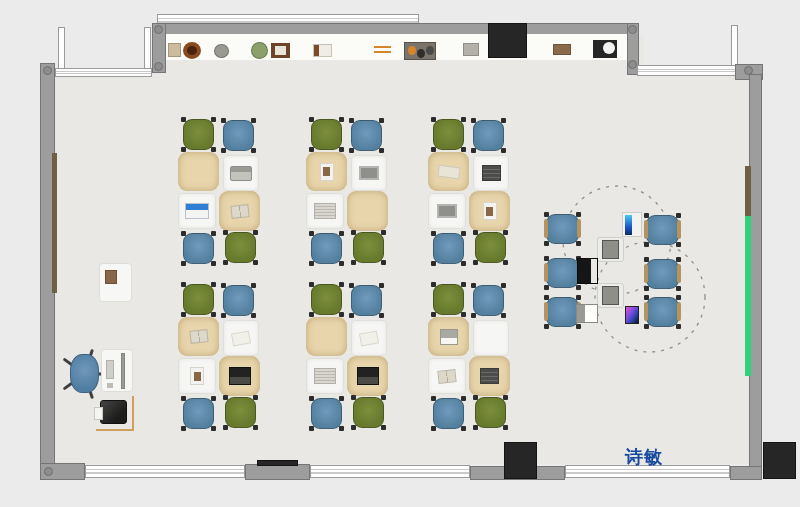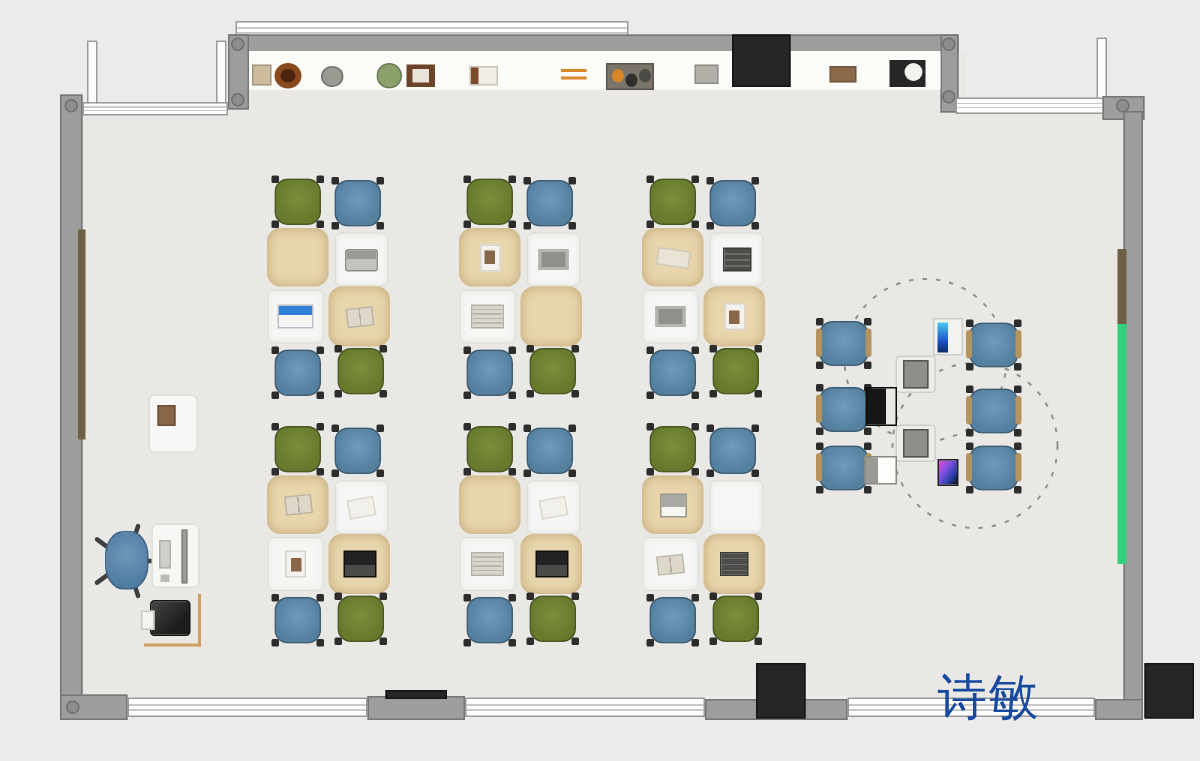--- a/index.html
+++ b/index.html
@@ -75,21 +75,21 @@
   .prop{position:absolute;}
   .prop .sub{position:absolute;}
 
   
   #zones{position:absolute;left:0;top:0;pointer-events:none;}
 
   
   .logo{position:absolute;left:625px;top:448px;display:flex;align-items:flex-start;gap:9px;}
   .logo-en{position:relative;font-size:28px;font-weight:bold;letter-spacing:-1px;line-height:1;}
   .swoosh{position:absolute;left:56px;top:22px;width:50px;height:11px;border-bottom:4px solid;border-radius:0 0 100% 100%;}
-  .logo-cn{font-size:33px;font-weight:normal;line-height:1;letter-spacing:1px;}
+  .logo-cn{font-size:18px;font-weight:bold;line-height:1;letter-spacing:1px;}
 </style>
 </head>
 <body>
 
 <div id="scene" style="background: rgb(235, 235, 235);">
   <div id="layer-floor" class="abs">
       <div class="floor" style="position: absolute; left: 152px; top: 34px; width: 492px; height: 40px; background: rgb(233, 232, 228);"></div>
       <div class="floor" style="position: absolute; left: 55px; top: 70px; width: 694px; height: 394px; background: rgb(233, 232, 228);"></div>
     </div>
   <div id="layer-walls" class="abs">

